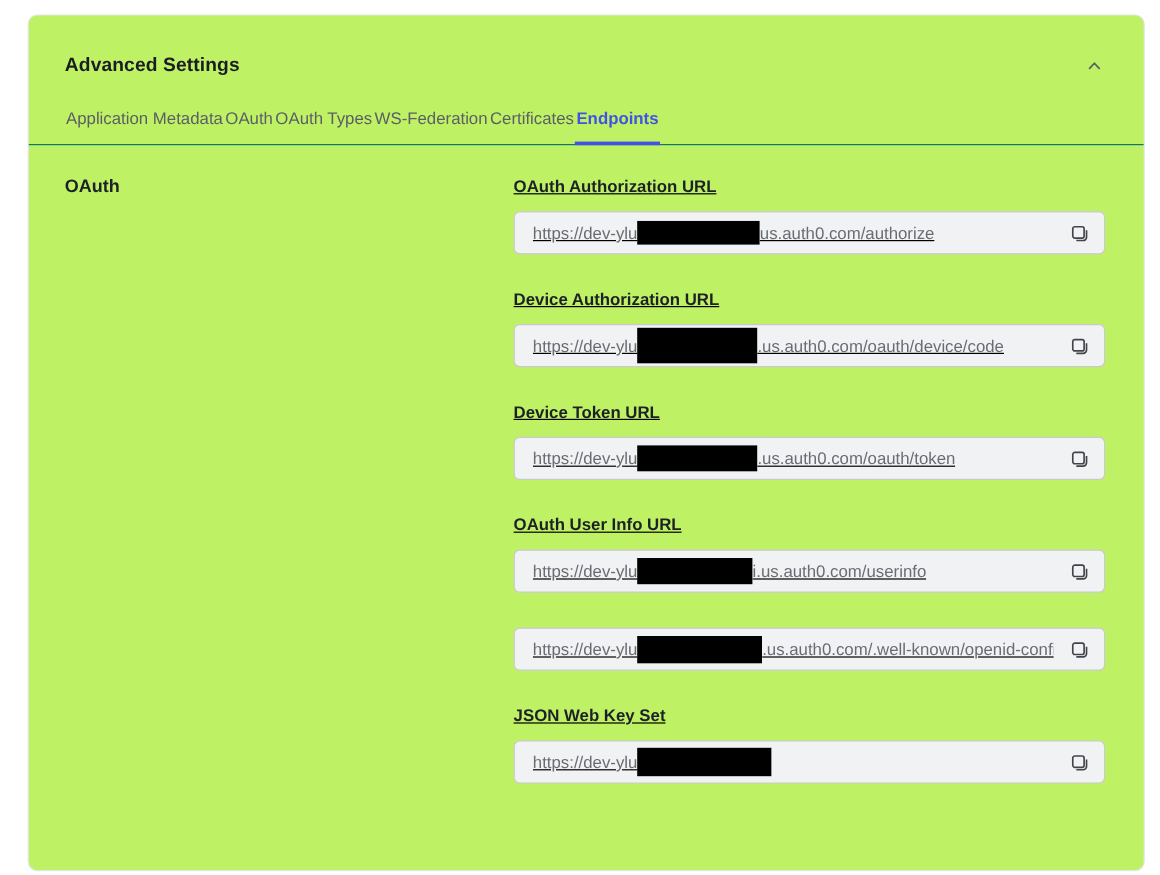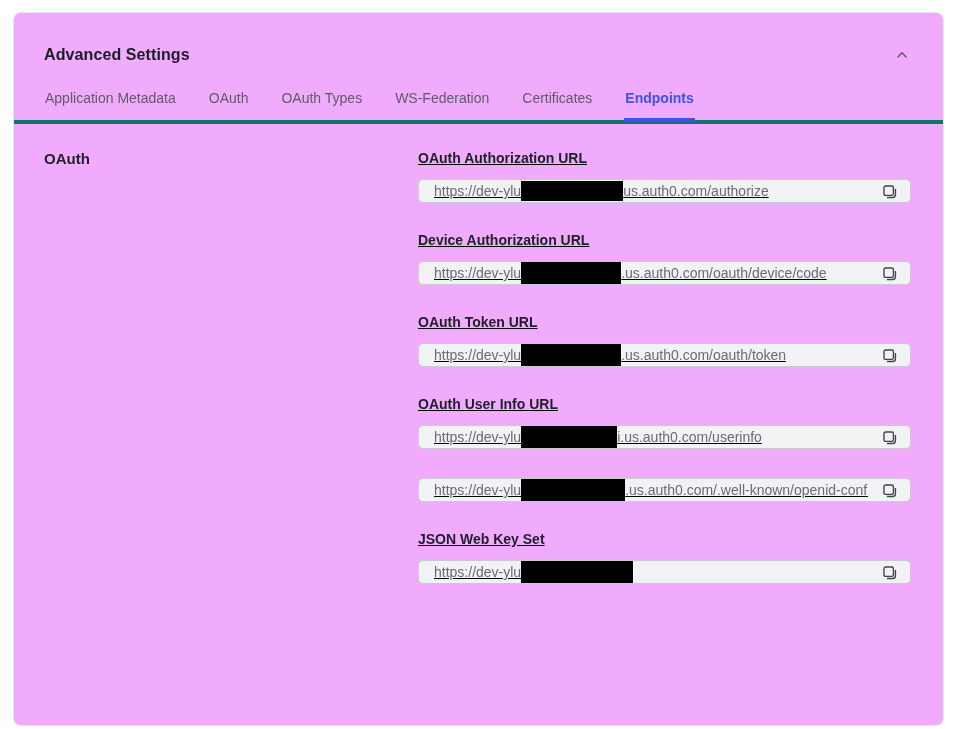--- a/index.html
+++ b/index.html
@@ -6,23 +6,23 @@
   * { box-sizing: border-box; }
   html, body {
     margin: 0; padding: 0;
     width: 967px; height: 729px;
     background: #ffffff;
     overflow: hidden;
     font-family: "Liberation Sans", sans-serif;
   }
   .card {
     position: absolute;
-    left: 13px; top: 12px;
+    left: 23px; top: 12px;
     width: 931px; height: 714px;
-    background: #f0abfc;
+    background: #bef264;
     border: 1px solid #e4e5e7;
     border-radius: 8px;
   }
   .panel-header {
     display: flex;
     align-items: center;
     justify-content: space-between;
     padding: 33px 30px 0 30px;
   }
   .panel-title {
@@ -34,24 +34,23 @@
   }
   .collapse-btn {
     background: none; border: none;
     padding: 2px; margin-right: 2px;
     cursor: pointer;
     line-height: 0;
   }
   .chevron-icon { stroke: #5d6066; stroke-width: 1.5; fill: none; stroke-linecap: round; stroke-linejoin: round; }
   .tabs {
     display: flex;
-    gap: 31px;
     padding: 0 30px;
     margin-top: 26px;
-    border-bottom: 4px solid #0f766e;
+    border-bottom: 1px solid #0f766e;
   }
   .tab {
     position: relative;
     background: none; border: none;
     padding: 0 1px 14px 1px;
     font-family: inherit;
     font-size: 14px;
     color: #5b5e66;
     cursor: pointer;
     white-space: nowrap;
@@ -80,21 +79,21 @@
   .field-label {
     font-size: 14px;
     font-weight: 600;
     color: #1d2026;
     margin-bottom: 13px;
   }
   .url-box {
     position: relative;
     display: flex;
     align-items: center;
-    height: 24px;
+    height: 36px;
     background: #f1f2f4;
     border: 1px solid #c9cace;
     border-radius: 5px;
     padding: 0 42px 0 15px;
     overflow: hidden;
     cursor: text;
   }
   .url-text {
     display: flex;
     align-items: center;
@@ -175,21 +174,21 @@
       </span>
       <button class="copy-btn">
         <svg class="copy-icon" viewBox="0 0 16 16">
           <rect x="2.8" y="2.8" width="8.9" height="8.9" rx="1.6"></rect>
           <path d="M13.6 5.6 v5.4 a2.6 2.6 0 0 1 -2.6 2.6 H5.6"></path>
         </svg>
       </button>
     </div>
   </div>
         <div class="field-group">
-    <div class="field-label">OAuth Token URL</div>
+    <div class="field-label">Device Token URL</div>
     <div class="url-box">
       <span class="url-text">
         <span class="url-prefix">https://dev-ylu</span>
               <span class="redaction" style="width: 100px; height: 22px; background: rgb(0, 0, 0);"></span>
               <span class="url-suffix">.us.auth0.com/oauth/token</span>
       </span>
       <button class="copy-btn">
         <svg class="copy-icon" viewBox="0 0 16 16">
           <rect x="2.8" y="2.8" width="8.9" height="8.9" rx="1.6"></rect>
           <path d="M13.6 5.6 v5.4 a2.6 2.6 0 0 1 -2.6 2.6 H5.6"></path>

